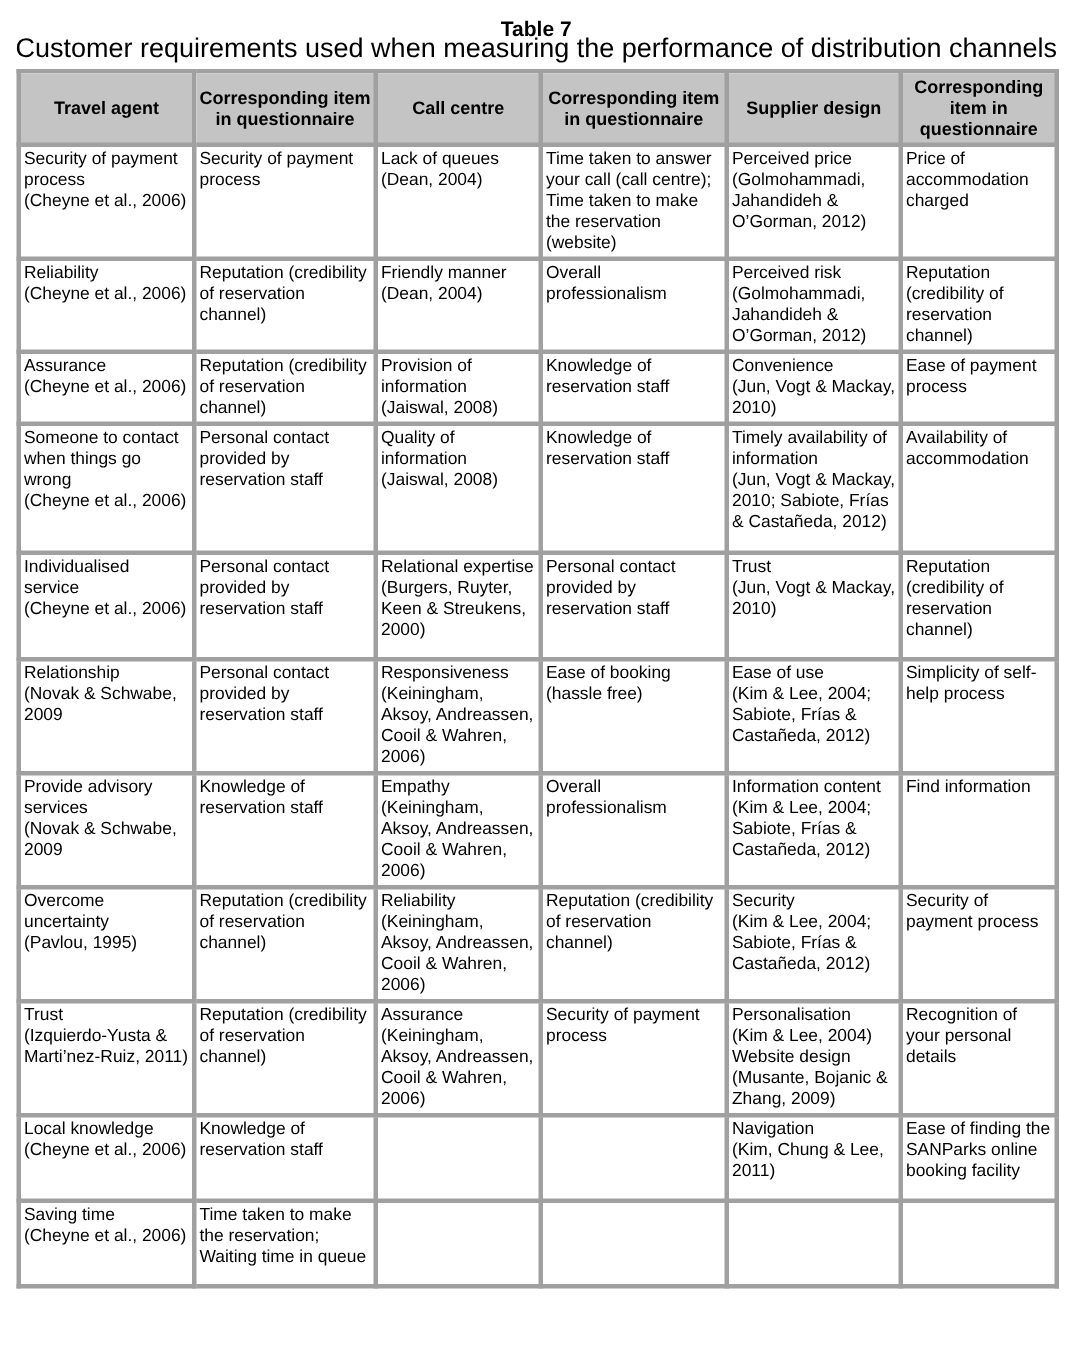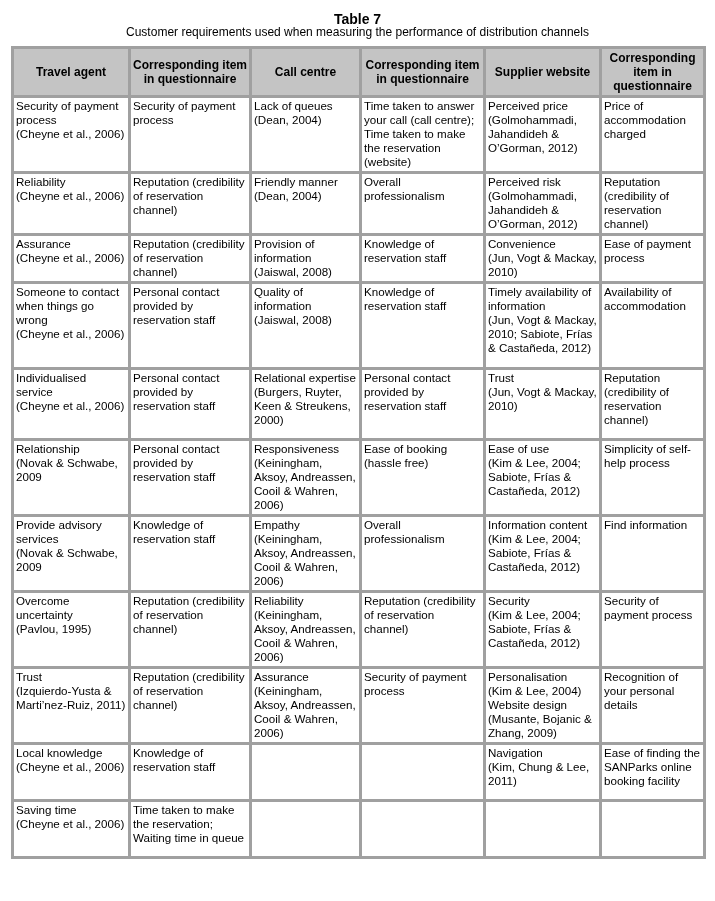--- a/index.html
+++ b/index.html
@@ -6,21 +6,21 @@
     body {
       width: 715px; height: 901px; position: relative; overflow: hidden;
       font-family: "Liberation Sans", sans-serif; color: #000;
     }
     .title {
       position: absolute; left: 0; width: 715px; top: 11px;
       text-align: center; font-weight: bold; font-size: 14px; line-height: 17px;
     }
     .subtitle {
       position: absolute; left: 0; width: 715px; top: 24px;
-      text-align: center; font-size: 12px; line-height: 17px;
+      text-align: center; font-size: 18px; line-height: 17px;
     }
     table.main {
       position: absolute; left: 11px; top: 46px;
       border-collapse: collapse;
       table-layout: fixed;
       width: 692px;
       border: 3px solid #a0a0a0;
     }
     table.main th, table.main td {
       border: 3px solid #a0a0a0;
@@ -57,21 +57,21 @@
     <col style="width:124px">
       <col style="width:116px">
       <col style="width:104px">
   </colgroup>
   <thead>
     <tr>
       <th>Travel agent</th>
       <th>Corresponding item in questionnaire</th>
       <th>Call centre</th>
       <th>Corresponding item in questionnaire</th>
-      <th>Supplier website</th>
+      <th>Supplier design</th>
       <th>Corresponding item in questionnaire</th>
     </tr>
   </thead>
   <tbody id="tbody">
       <tr style="height: 73px;">
         <td>
           <span class="cell-text">Security of payment process
 (Cheyne et al., 2006)</span>
         </td>
         <td>

